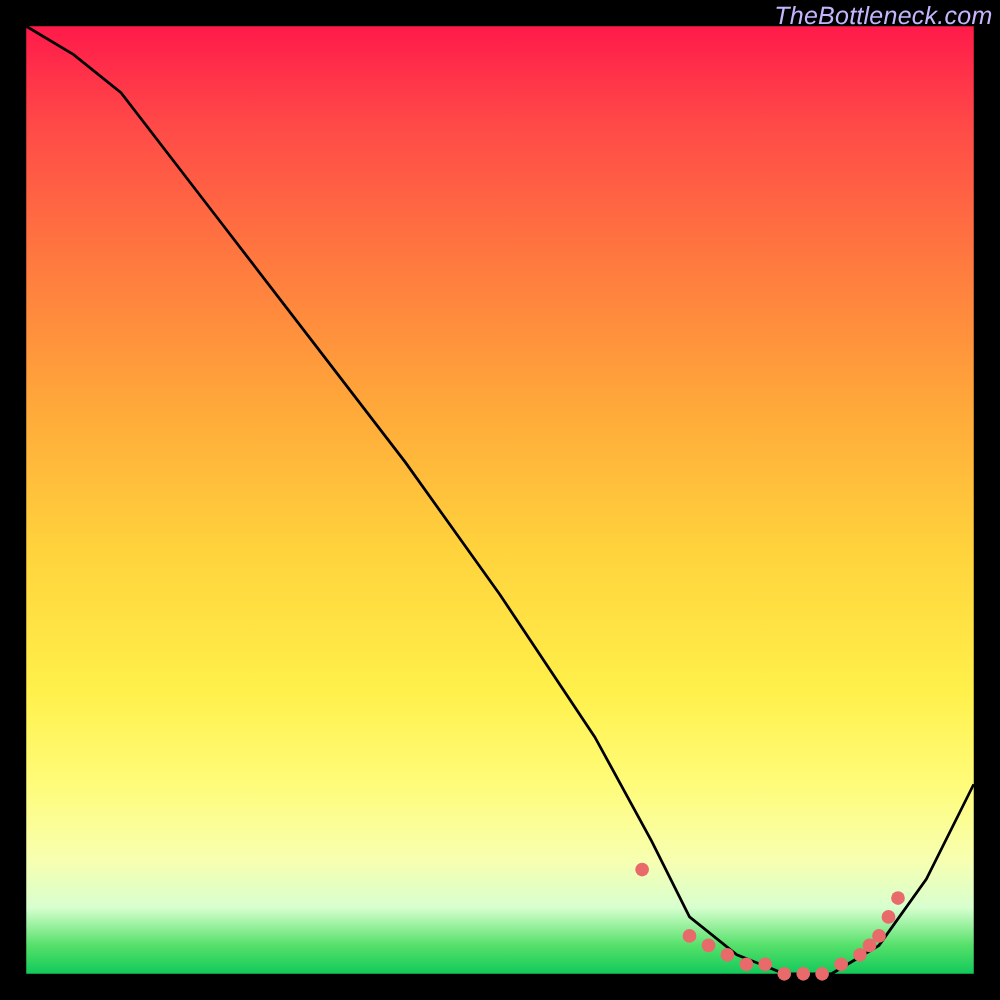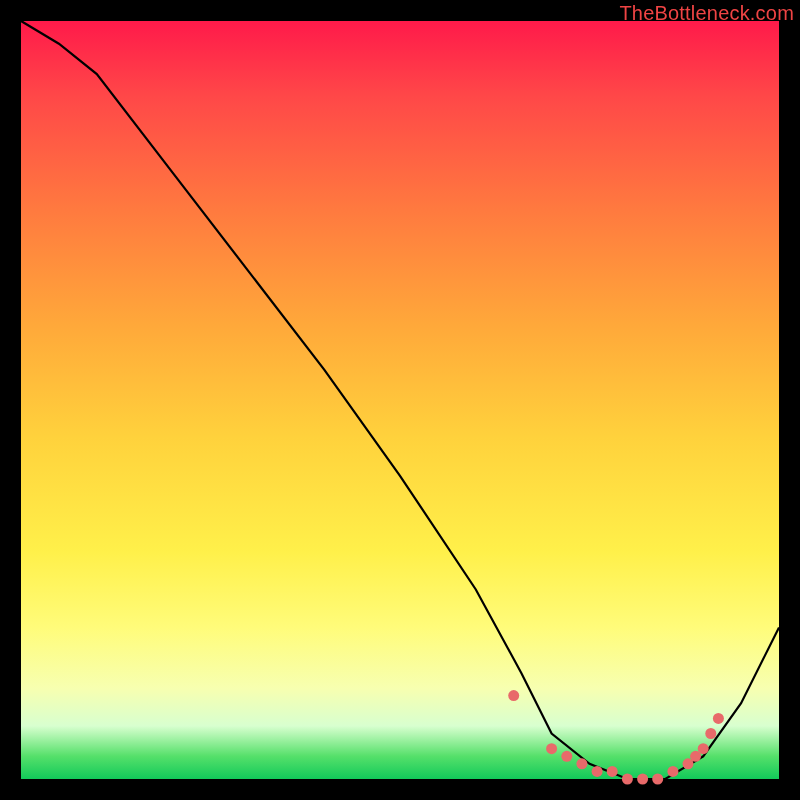--- a/index.html
+++ b/index.html
@@ -38,24 +38,25 @@
     left: 21px;
     top: 21px;
     width: 758px;
     height: 758px;
     overflow: visible;
   }
   .watermark {
     position: absolute;
     top: 2px;
     right: 6px;
-    color: #ef4444;
+    color: #c4b5fd;
     font-size: 20px;
     font-weight: 500;
     letter-spacing: 0.2px;
+    font-style: italic;
   }
 </style>
 </head>
 <body>
 
 <div class="frame"></div>
 
 <svg class="curve" viewBox="0 0 758 758" preserveAspectRatio="none">
   <path id="curve-path" fill="none" stroke="#000" stroke-width="2.2" d="M0.0 0.0 L37.9 22.7 L75.8 53.1 L151.6 151.6 L227.4 250.1 L303.2 348.7 L379.0 454.8 L454.8 568.5 L500.3 651.9 L530.6 712.5 L568.5 742.8 L606.4 758.0 L644.3 758.0 L682.2 735.3 L720.1 682.2 L758.0 606.4"></path>
   <g id="dots">

